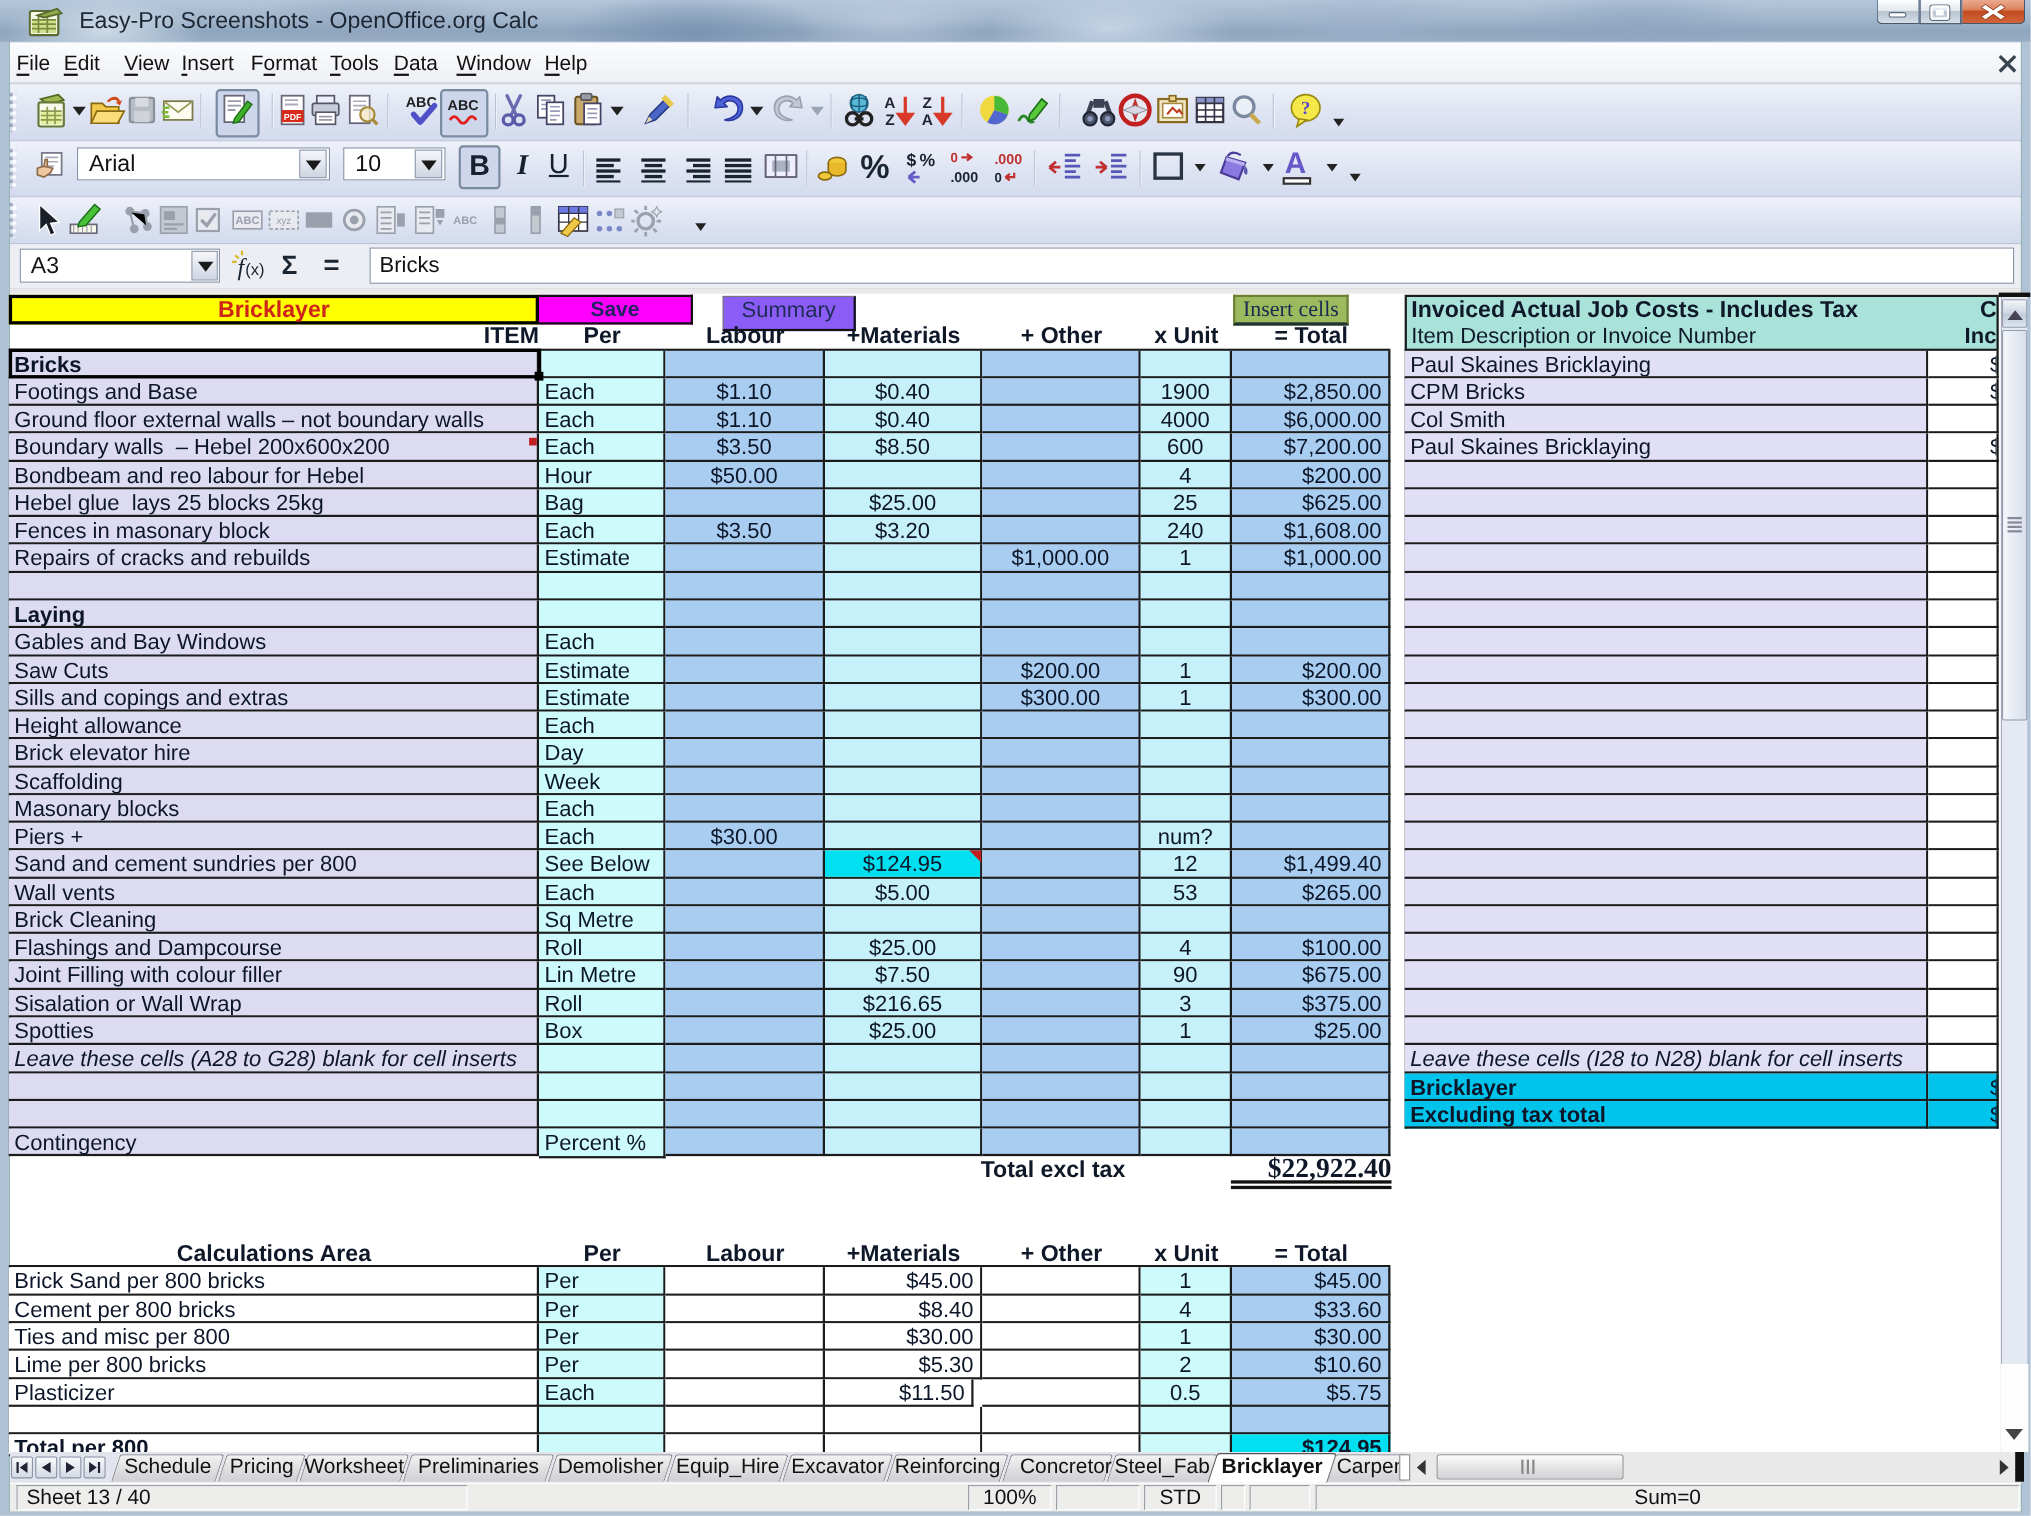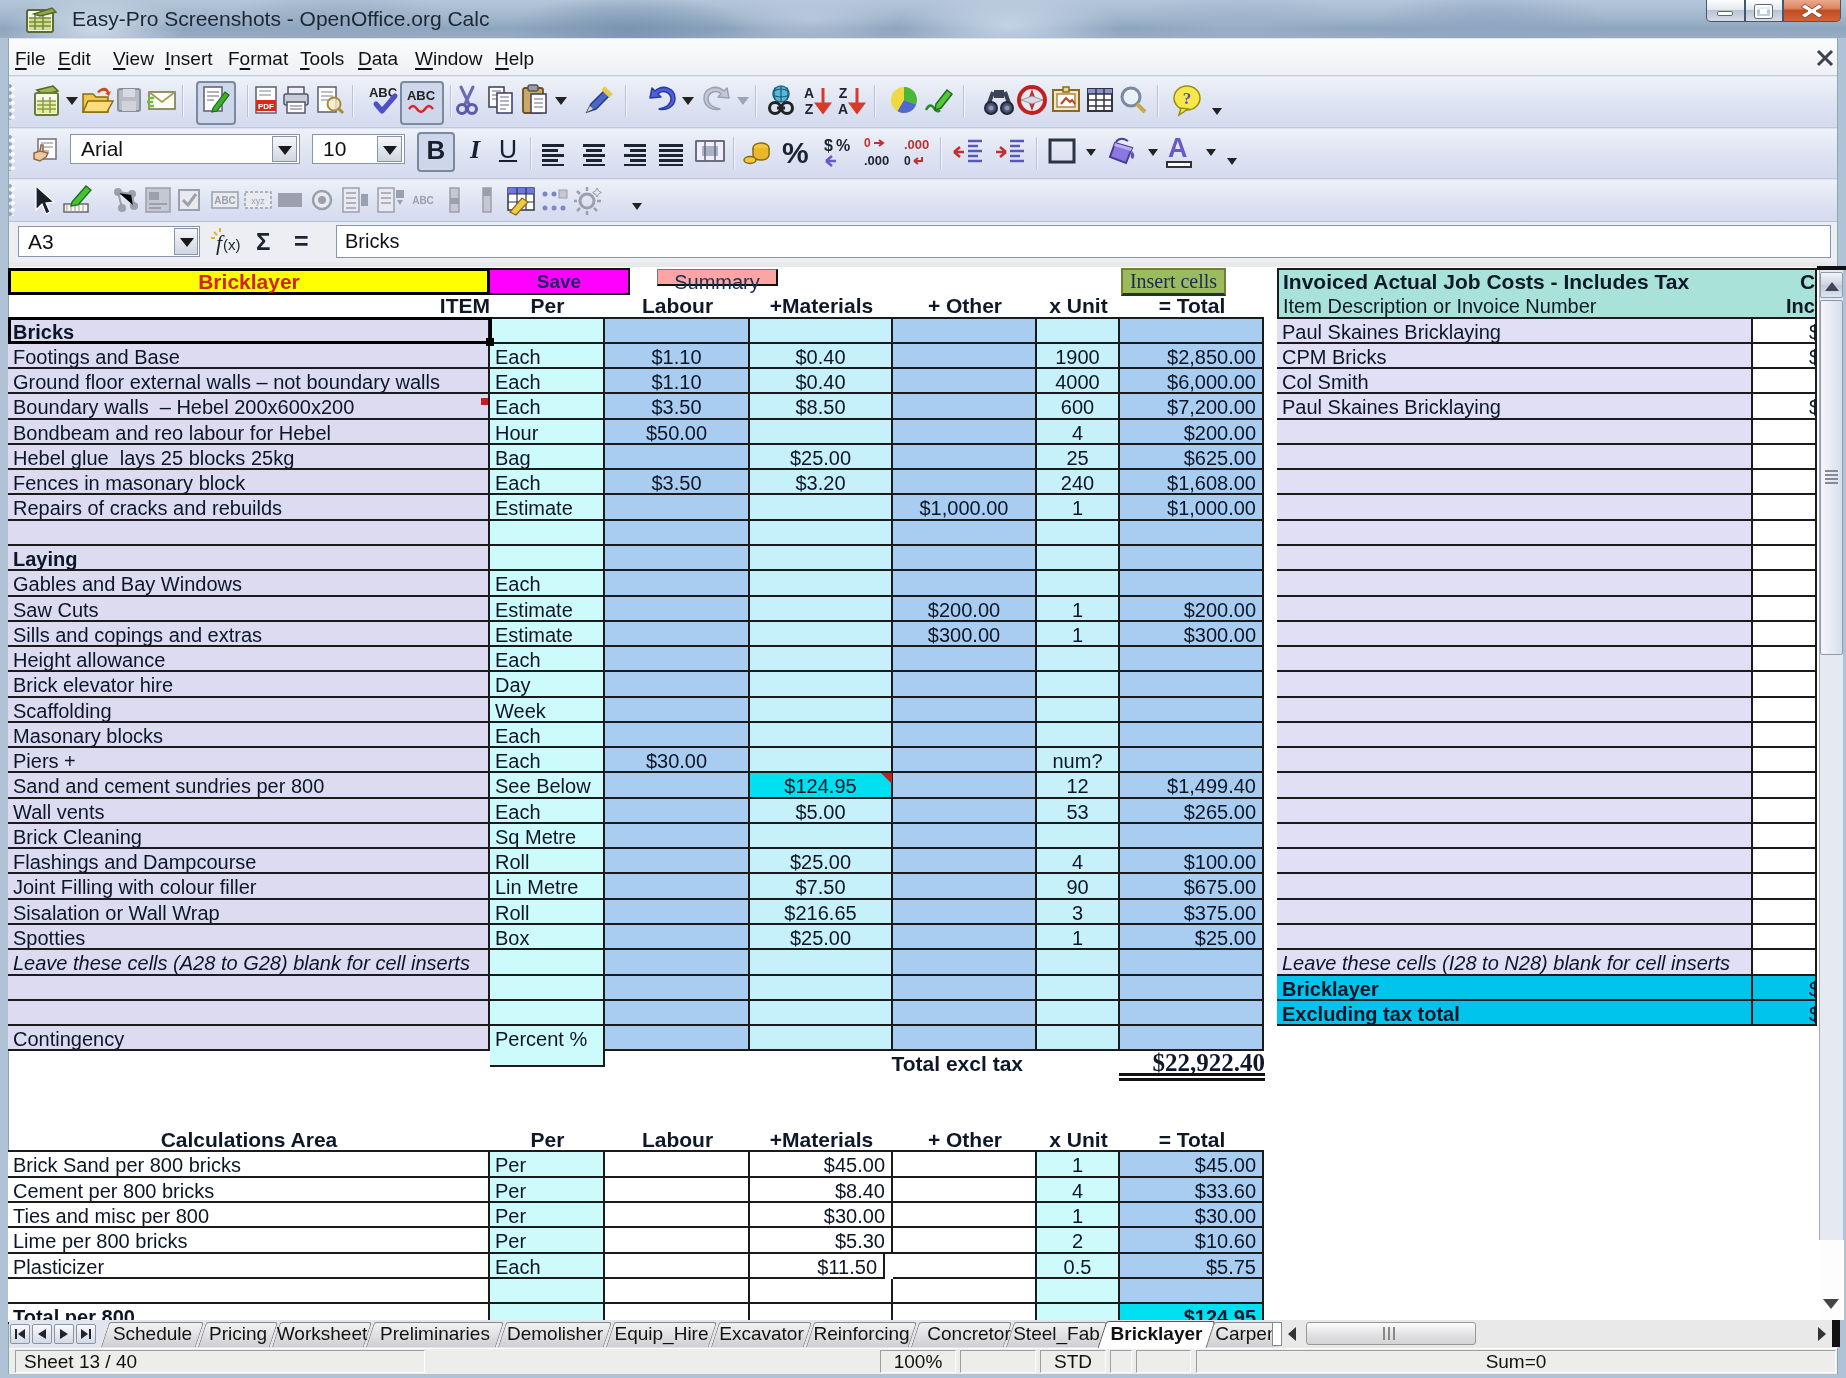--- a/index.html
+++ b/index.html
@@ -632,29 +632,29 @@
     <div class="ce bd bgM tc" style="left:1037px;top:976px;width:83px;height:25px"></div>
     <div class="ce bd bgB tr" style="left:1120px;top:976px;width:144px;height:25px"></div>
 <div class="ce bd bgA tl" style="left:8px;top:1001px;width:482px;height:25px"></div>
     <div class="ce bd bgP tl" style="left:490px;top:1001px;width:115px;height:25px"></div>
     <div class="ce bd bgB tc" style="left:605px;top:1001px;width:145px;height:25px"></div>
     <div class="ce bd bgM tc" style="left:750px;top:1001px;width:143px;height:25px"></div>
     <div class="ce bd bgB tc" style="left:893px;top:1001px;width:144px;height:25px"></div>
     <div class="ce bd bgM tc" style="left:1037px;top:1001px;width:83px;height:25px"></div>
     <div class="ce bd bgB tr" style="left:1120px;top:1001px;width:144px;height:25px"></div>
 <div class="ce bd bgA tl" style="left:8px;top:1026px;width:482px;height:25px">Contingency</div>
-    <div class="ce bd bgP tl" style="left:490px;top:1026px;width:115px;height:41px">Percent %</div>
+    <div class="ce bd bgP tl" style="left:490px;top:1026px;width:115px;height:27px">Percent %</div>
     <div class="ce bd bgB tc" style="left:605px;top:1026px;width:145px;height:25px"></div>
     <div class="ce bd bgM tc" style="left:750px;top:1026px;width:143px;height:25px"></div>
     <div class="ce bd bgB tc" style="left:893px;top:1026px;width:144px;height:25px"></div>
     <div class="ce bd bgM tc" style="left:1037px;top:1026px;width:83px;height:25px"></div>
     <div class="ce bd bgB tr" style="left:1120px;top:1026px;width:144px;height:25px"></div>
 <div class="abs b" style="left:8px;top:268px;width:482px;height:27px;background:#ffff00;border:3px solid #000;text-align:center;font-size:21px;color:#cf2418;line-height:22px">Bricklayer</div>
 <div class="abs b" style="left:490px;top:268px;width:140px;height:27px;background:#ff00ff;border:2px solid #111;border-left:none;text-align:center;font-size:19px;color:#232363;line-height:24px">Save</div>
-<div class="abs" style="left:657px;top:269px;width:121px;height:17px;background:#fca5a5;border:1px solid #777;border-right:2px solid #111;border-bottom:2px solid #111;text-align:center;font-size:20px;color:#1c2c54;line-height:24px">Summary</div>
+<div class="abs" style="left:657px;top:269px;width:121px;height:32px;background:#8b5cf6;border:1px solid #777;border-right:2px solid #111;border-bottom:2px solid #111;text-align:center;font-size:20px;color:#1c2c54;line-height:24px">Summary</div>
 <div class="abs" style="left:1121px;top:268px;width:105px;height:28px;background:#9cbb5e;border:2px solid #6c8136;border-bottom:3px solid #233;text-align:center;font-family:'Liberation Serif',serif;font-size:20px;color:#1a2a50;line-height:23px">Insert cells</div>
 <div class="abs b" style="left:8px;top:293px;width:482px;height:25px;text-align:right;font-size:21px;color:#0e1828;line-height:26px">ITEM</div>
 <div class="abs b" style="left:490px;top:293px;width:115px;height:25px;text-align:center;font-size:21px;color:#0e1828;line-height:26px">Per</div>
 <div class="abs b" style="left:605px;top:293px;width:145px;height:25px;text-align:center;font-size:21px;color:#0e1828;line-height:26px">Labour</div>
 <div class="abs b" style="left:750px;top:293px;width:143px;height:25px;text-align:center;font-size:21px;color:#0e1828;line-height:26px">+Materials</div>
 <div class="abs b" style="left:893px;top:293px;width:144px;height:25px;text-align:center;font-size:21px;color:#0e1828;line-height:26px">+ Other</div>
 <div class="abs b" style="left:1037px;top:293px;width:83px;height:25px;text-align:center;font-size:21px;color:#0e1828;line-height:26px">x Unit</div>
 <div class="abs b" style="left:1120px;top:293px;width:144px;height:25px;text-align:center;font-size:21px;color:#0e1828;line-height:26px">= Total</div>
 <div class="abs b" style="left:823px;top:1051px;width:200px;height:25px;text-align:right;font-size:21px;color:#0e1828;line-height:26px;white-space:nowrap">Total excl tax</div>
 <div class="abs b" style="left:1120px;top:1048px;width:145px;height:27px;text-align:right;font-family:'Liberation Serif',serif;font-size:25px;color:#0e1828;line-height:29px">$22,922.40</div>

